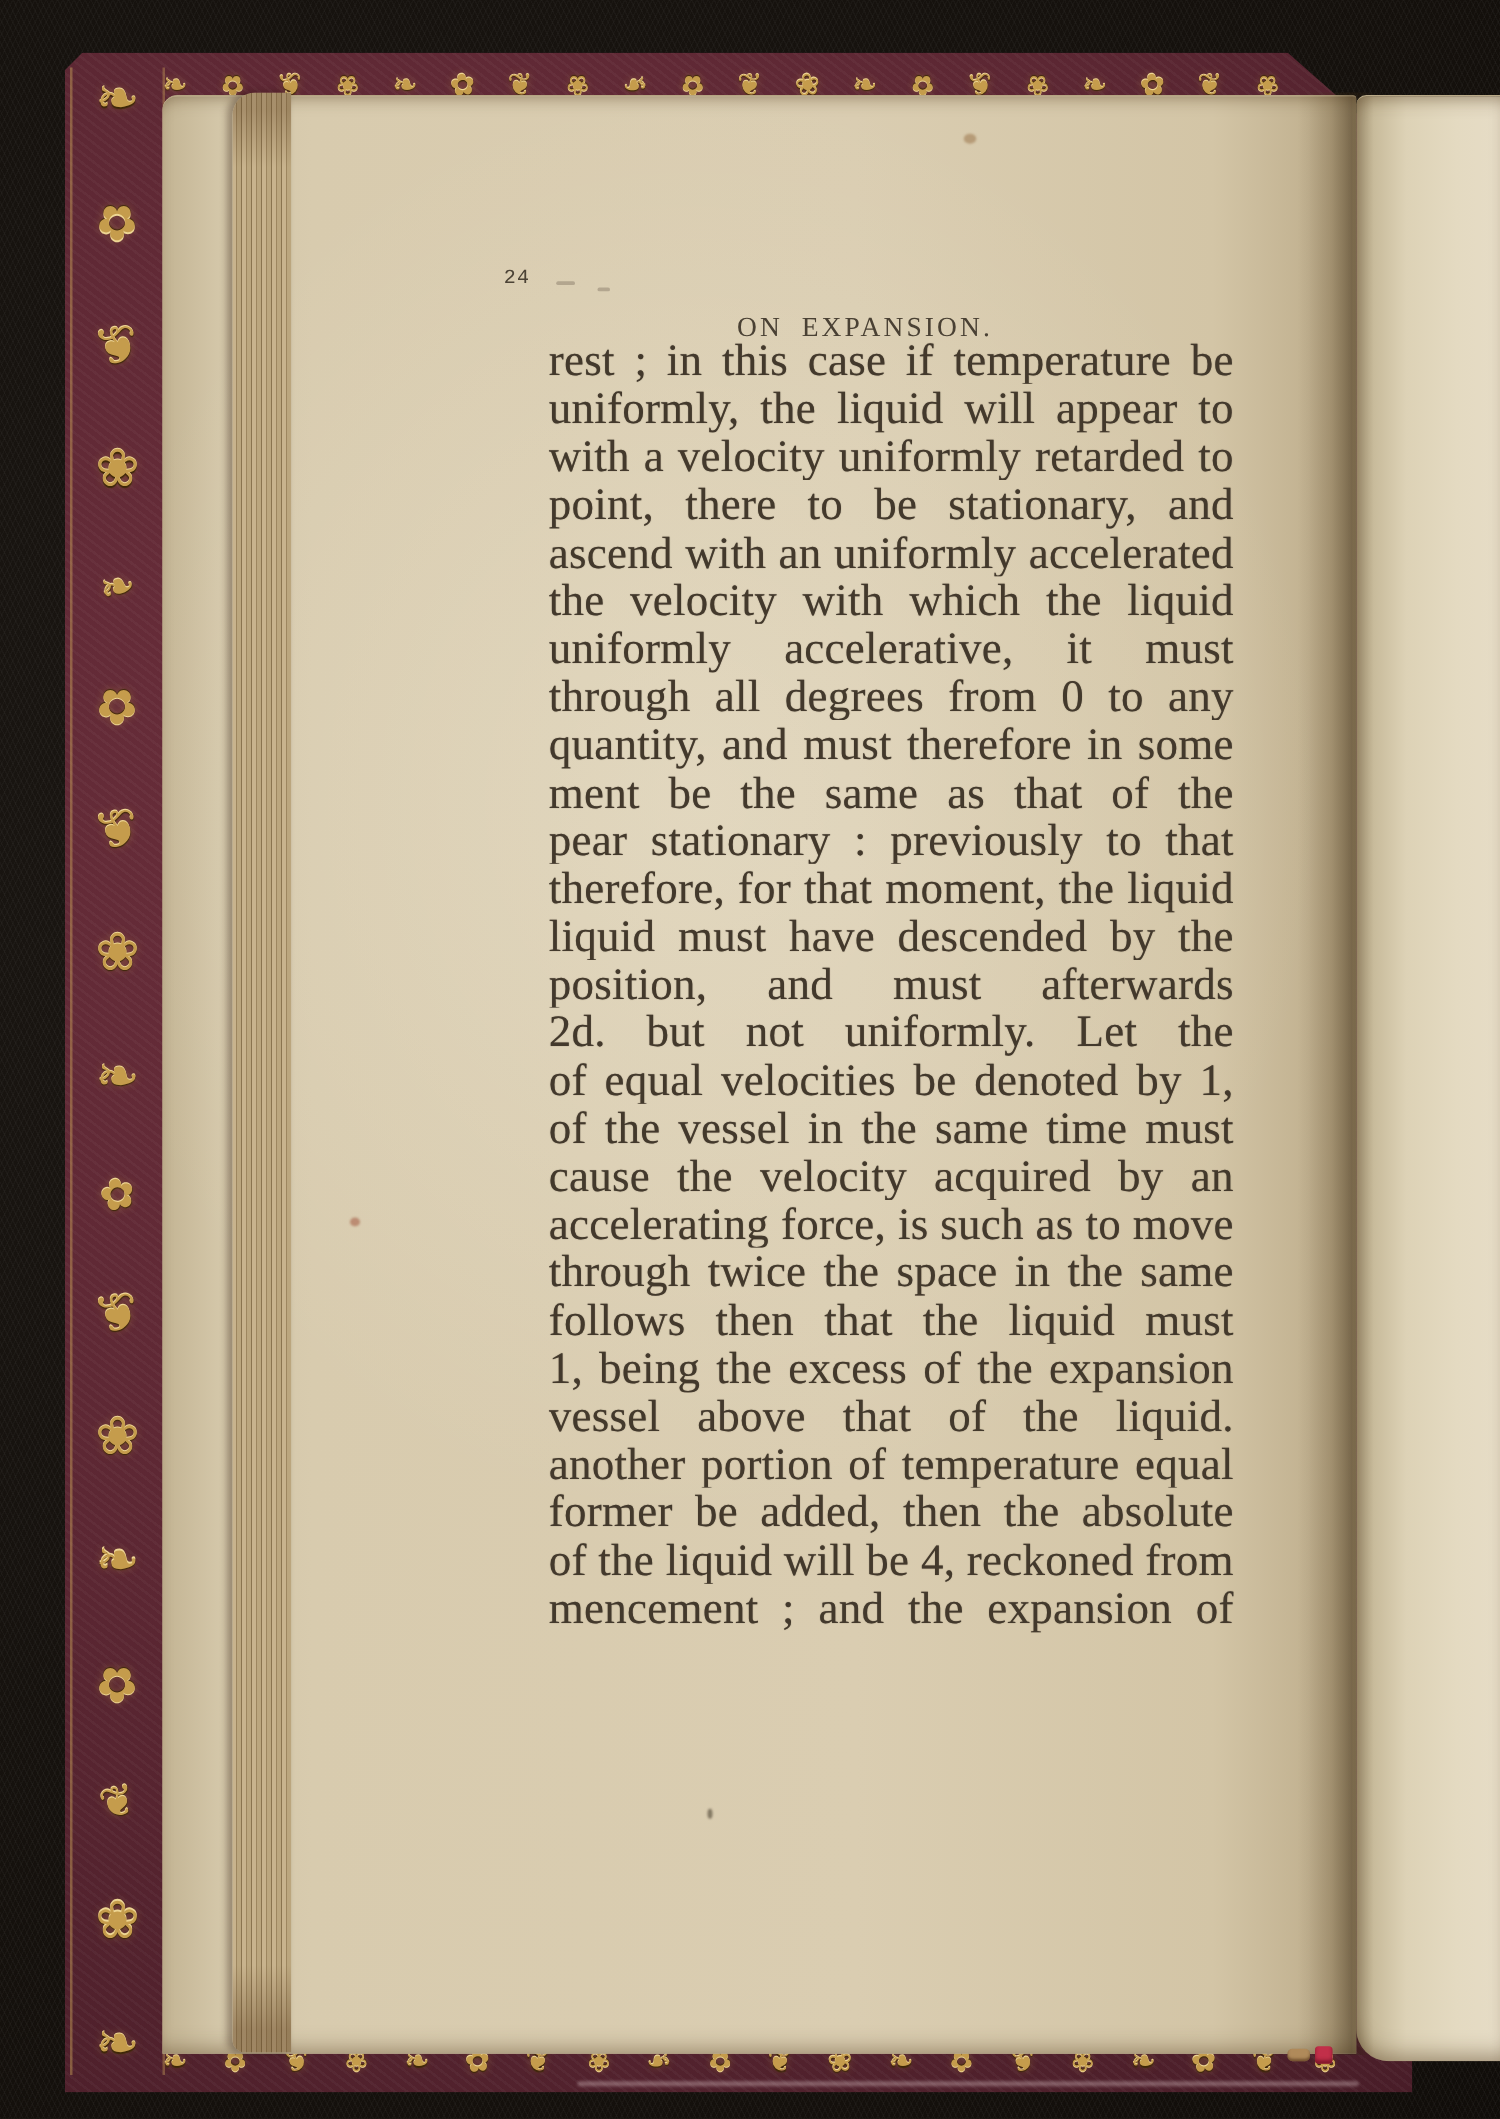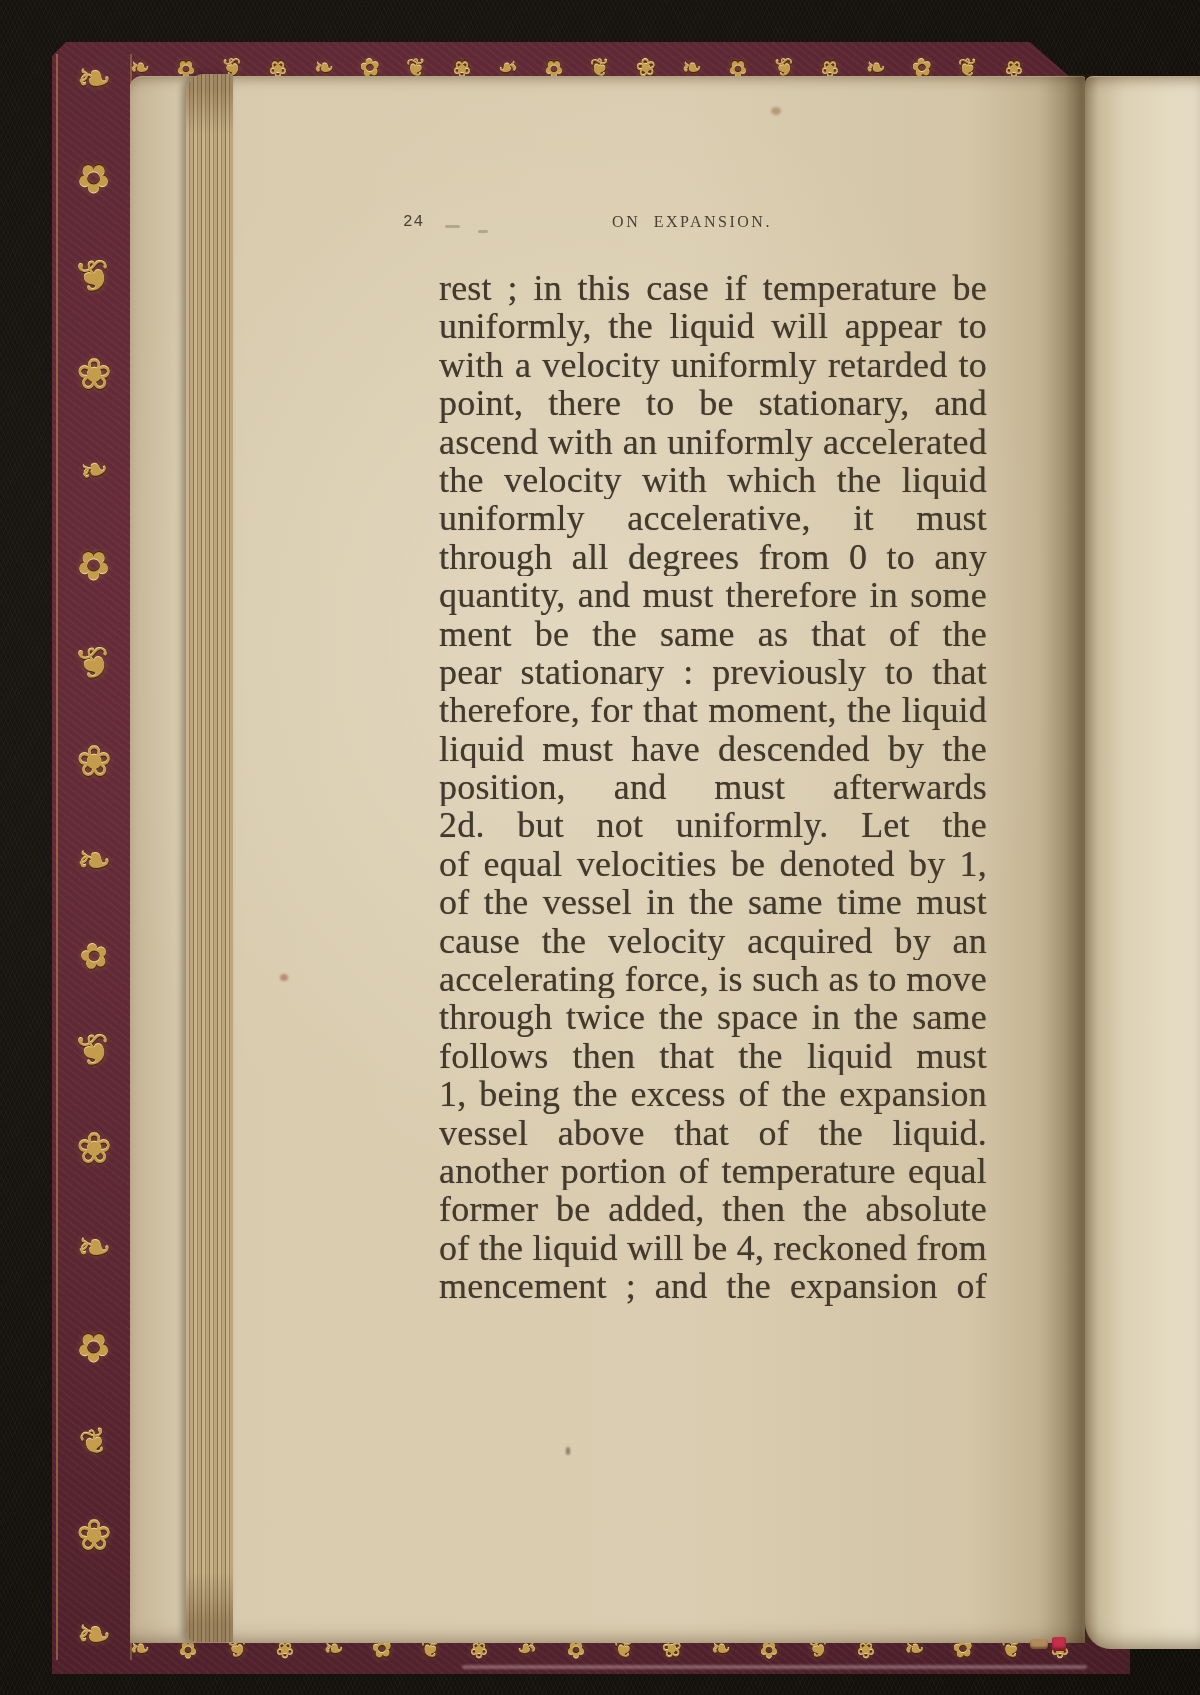--- a/index.html
+++ b/index.html
@@ -55,22 +55,22 @@
   .left-page{position:absolute;left:130px;top:76px;width:955px;height:1566px;
     background:
       radial-gradient(85% 60% at 45% 36%, rgba(255,253,242,0.22), rgba(255,253,242,0) 62%),
       linear-gradient(90deg, #c3b493 0px, #d3c6a8 44px, #d8cbae 120px, #dacdb1 58%, #d3c5a6 88%, #c2b291 96%, #a69470 100%),
       #d6c9ac;
     border-radius:12px 3px 0 0;border-top:1px solid #b5a482;
     box-shadow:inset 0 10px 14px -10px rgba(80,55,25,0.55), inset 0 -14px 18px -12px rgba(80,55,25,0.5);}
 
   .page-header{position:absolute;left:267px;top:136px;width:590px;height:26px;color:#4c4336;}
   .page-number{position:absolute;left:6px;top:0;font-size:16px;letter-spacing:1px;font-family:Liberation Mono, monospace;}
-  .running-title{display:block;text-align:center;font-size:16px;letter-spacing:2.5px;
-    word-spacing:7px;color:#4a4134;}
+  .running-title{display:block;text-align:center;font-size:22px;letter-spacing:2.5px;
+    word-spacing:7px;color:#4a4134;margin-top:36px;}
   .ink-smudge{position:absolute;background:rgba(85,74,58,0.30);border-radius:2px;filter:blur(0.6px);}
 
   .text-block{position:absolute;left:267px;top:192px;width:590px;color:#43392c;}
   .line{height:38.4px;line-height:38.4px;font-size:36px;letter-spacing:0.2px;
     text-align:justify;text-align-last:justify;overflow:hidden;
     text-shadow:0 0 0.8px rgba(67,57,44,0.65);margin-left:42px;}
 
   .stain{position:absolute;border-radius:50%;filter:blur(1px);}
 
   

